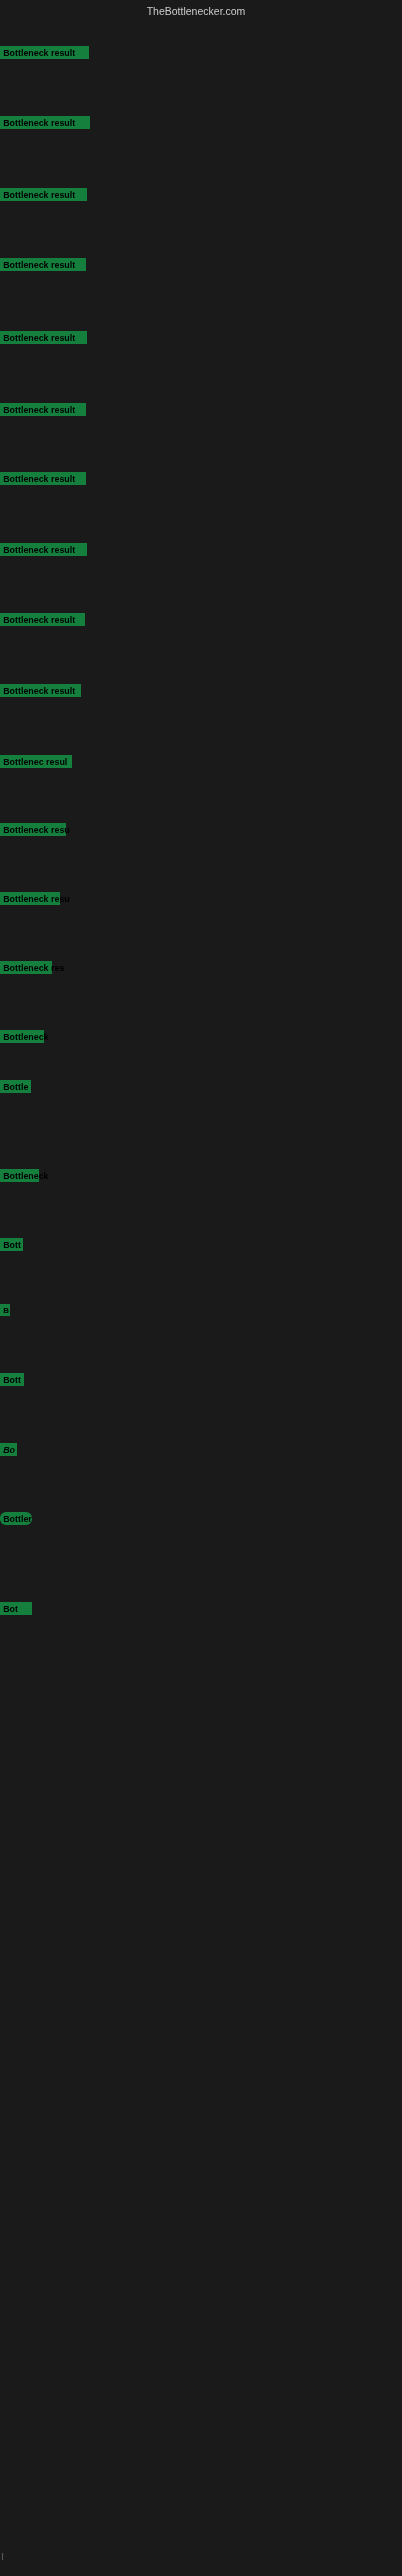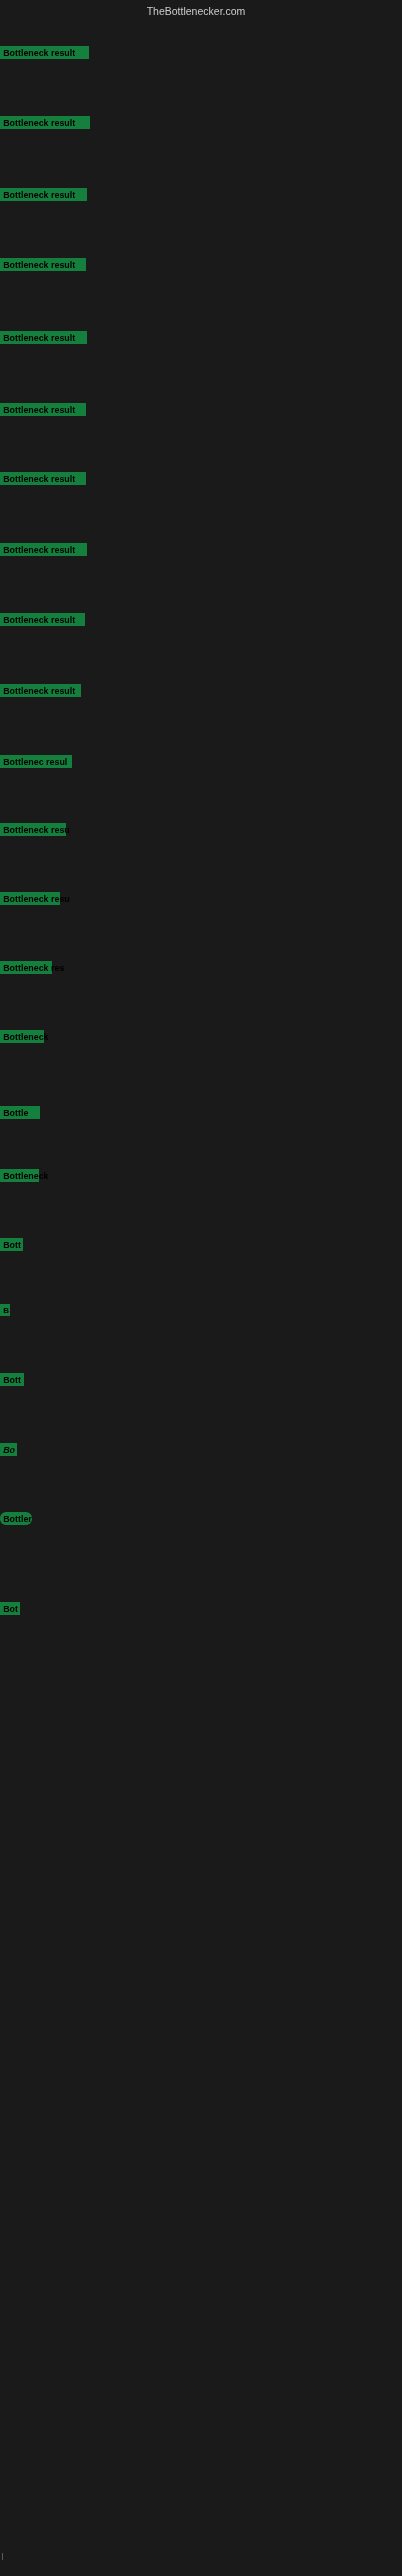--- a/index.html
+++ b/index.html
@@ -75,30 +75,30 @@
 <div class="bottleneck-label" style="top: 755px; width: 72px;">Bottlenec resul</div>
 
 <div class="bottleneck-label" style="top: 823px; width: 66px;">Bottleneck resu</div>
 
 <div class="bottleneck-label" style="top: 892px; width: 60px;">Bottleneck resu</div>
 
 <div class="bottleneck-label" style="top: 961px; width: 52px;">Bottleneck res</div>
 
 <div class="bottleneck-label" style="top: 1030px; width: 44px;">Bottleneck</div>
 
-<div class="bottleneck-label" style="top: 1106px; width: 40px;">Bottle</div>
+<div class="bottleneck-label" style="top: 1080px; width: 31px;">Bottle</div>
 
 <div class="bottleneck-label" style="top: 1169px; width: 39px;">Bottleneck</div>
 
 <div class="bottleneck-label" style="top: 1238px; width: 22.5px;">Bott</div>
 
 <div class="bottleneck-label" style="top: 1304px; width: 9.7px; font-size: 8px;">B</div>
 
 <div class="bottleneck-label" style="top: 1373px; width: 24px;">Bott</div>
 
 <div class="bottleneck-label" style="top: 1443px; width: 17px; font-style: italic;">Bo</div>
 
 <div class="bottleneck-label" style="top: 1512px; width: 32px; border-radius: 6px;">Bottler</div>
 
-<div class="bottleneck-label" style="top: 1602px; width: 20px;">Bot</div>
+<div class="bottleneck-label" style="top: 1602px; width: 32px;">Bot</div>
 
 <div class="bottom-tick" style="position: absolute; bottom: 16px; left: 1.6px; color: #888888; font-size: 7.2px;">|</div>
 
 
 </body></html>

